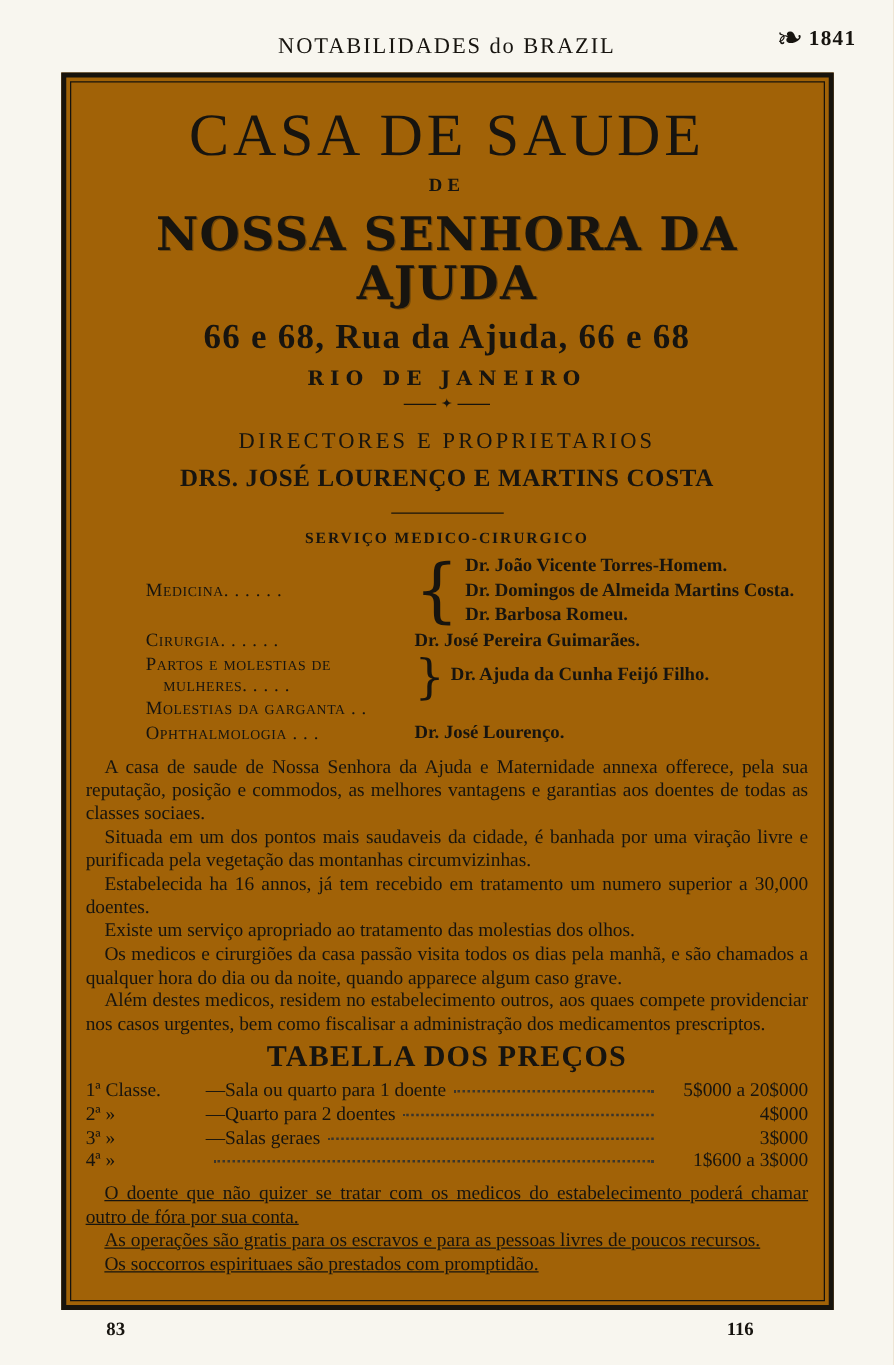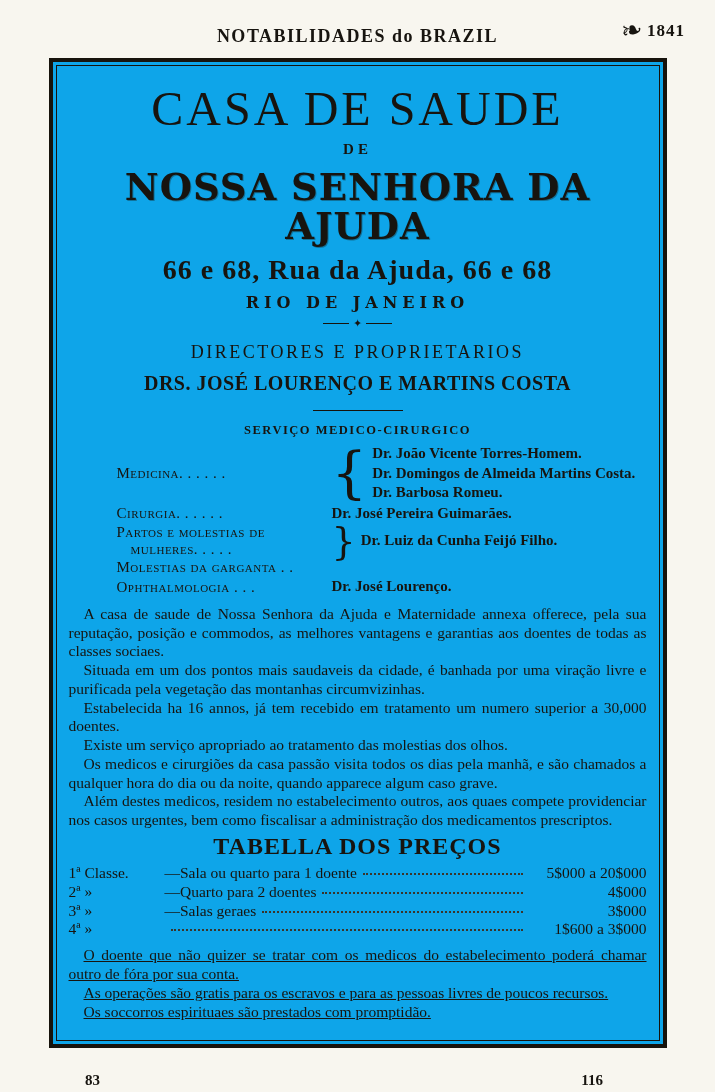--- a/index.html
+++ b/index.html
@@ -7,30 +7,30 @@
   body {
     font-family: "Liberation Serif", "DejaVu Serif", serif;
     background: #f6f4ec;
     color: #17140f;
   }
   .sheet { position: relative; width: 715px; height: 1092px; background: #f8f6ef; }
 
   
   .masthead { position: relative; height: 52px; padding-top: 26px; }
   .masthead-title {
-    text-align: center; font-weight: bold; font-size: 18px; letter-spacing: 1.5px;
+    text-align: center; font-weight: normal; font-size: 18px; letter-spacing: 1.5px;
   }
   .masthead-right { position: absolute; right: 30px; top: 18px; display: flex; align-items: center; gap: 4px; }
   .masthead-ornament { font-size: 26px; line-height: 1; transform: rotate(-10deg); }
   .masthead-year { font-weight: bold; font-size: 17px; letter-spacing: 1px; }
 
   
   .frame {
-    width: 618px; height: 990px; margin: 6px auto 16px;
-    border: 4px solid #17130c; padding: 3px; background: #0ea5e9;
+    width: 618px; height: 990px; margin: 6px auto 0;
+    border: 4px solid #17130c; padding: 3px; background: #a16207;
   }
   .frame-inner {
     width: 100%; height: 100%;
     border: 1.5px solid #17130c;
     padding: 4px 12px 8px;
     overflow: hidden;
   }
 
   
   .ad-title { margin-top: 14px; text-align: center; font-size: 48px; line-height: 1.05; letter-spacing: 3px; font-weight: 500; }
@@ -137,21 +137,21 @@
           </div>
         </div>
 
         <div class="svc-row">
           <div class="svc-label">
             <div>Partos e molestias de</div>
             <div class="l2">mulheres. . . . .</div>
           </div>
           <div class="svc-brace brace-2">}</div>
           <div class="svc-names">
-            <div>Dr. Luiz da Cunha Feijó Filho.</div>
+            <div>Dr. Ajuda da Cunha Feijó Filho.</div>
           </div>
         </div>
 
         <div class="svc-row">
           <div class="svc-label">Molestias da garganta . .</div>
         </div>
 
         <div class="svc-row">
           <div class="svc-label">Ophthalmologia . . .</div>
           <div class="svc-names">

